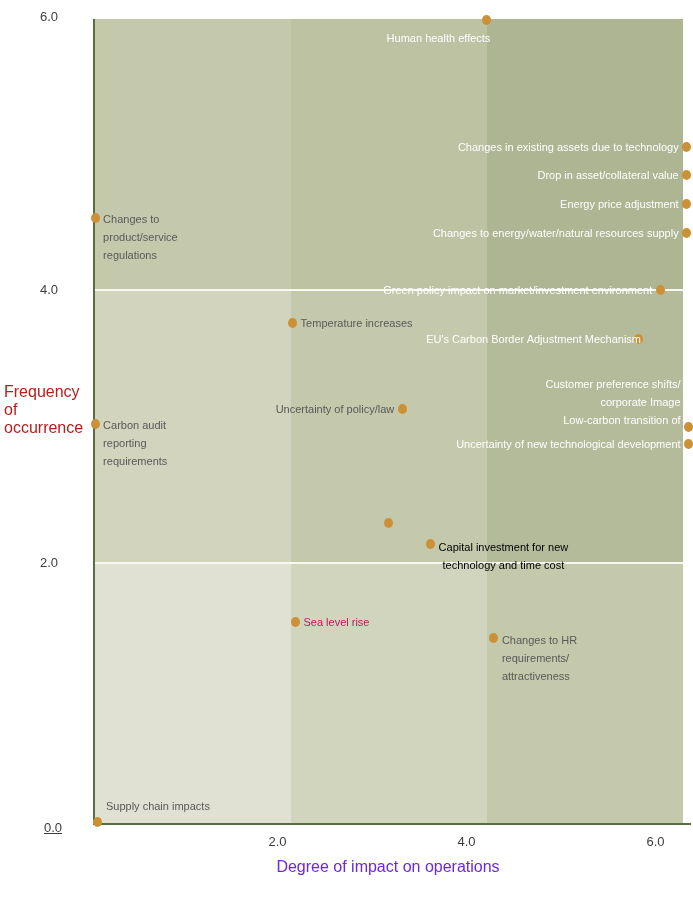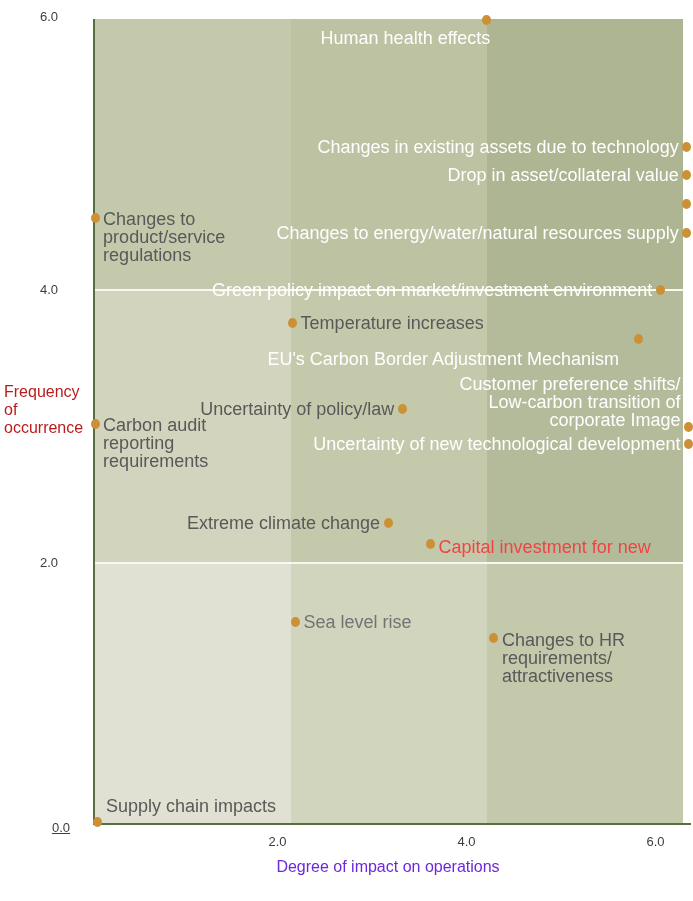--- a/index.html
+++ b/index.html
@@ -4,21 +4,21 @@
 <style>
   html,body{margin:0;padding:0;background:#ffffff;}
   #canvas{
     position:relative;width:693px;height:901px;overflow:hidden;background:#ffffff;
     font-family:"Liberation Sans", sans-serif;
   }
   .cell{position:absolute;}
   .gridline{position:absolute;background:#f8f8f3;height:2px;}
   .axisline{position:absolute;background:#566e40;}
   .dot{position:absolute;width:9px;height:10px;border-radius:50%;}
-  .ptlabel{position:absolute;font-size:18px;line-height:18px;}
+  .ptlabel{position:absolute;font-size:11px;line-height:18px;}
   .ptlabel div{white-space:nowrap;}
   .tick{position:absolute;font-size:13px;color:#3d3d3d;}
   .ytick{width:42px;text-align:right;}
   .xtick{width:42px;text-align:center;}
   #xaxis-title{
     position:absolute;left:94px;top:858px;width:588px;text-align:center;
     font-size:16px;color:#6d28d9;
   }
   #yaxis-title{
     position:absolute;left:4px;top:383px;font-size:16px;line-height:18px;color:#b91c1c;
@@ -43,92 +43,93 @@
     <div class="cell" style="left: 95px; top: 290px; width: 196px; height: 273px; background: rgb(210, 212, 190);"></div>
     <div class="cell" style="left: 291px; top: 290px; width: 196px; height: 273px; background: rgb(197, 201, 172);"></div>
     <div class="cell" style="left: 487px; top: 290px; width: 196px; height: 273px; background: rgb(180, 187, 155);"></div>
     <div class="cell" style="left: 95px; top: 563px; width: 196px; height: 260px; background: rgb(225, 225, 211);"></div>
     <div class="cell" style="left: 291px; top: 563px; width: 196px; height: 260px; background: rgb(210, 213, 190);"></div>
     <div class="cell" style="left: 487px; top: 563px; width: 196px; height: 260px; background: rgb(196, 201, 171);"></div>
     <div class="gridline" style="left: 95px; width: 588px; top: 562px;"></div>
     <div class="gridline" style="left: 95px; width: 588px; top: 289px;"></div>
     <div class="axisline" style="left: 93px; top: 19px; width: 2px; height: 806px; background: rgb(86, 110, 64);"></div>
     <div class="axisline" style="left: 93px; top: 823px; width: 598px; height: 2px; background: rgb(86, 110, 64);"></div>
-    <div class="tick ytick" style="left: 28px; top: 820px; text-decoration: underline;">0.0</div>
+    <div class="tick ytick" style="left: 20px; top: 820px; text-decoration: underline;">0.0</div>
     <div class="tick ytick" style="left: 16px; top: 555px;">2.0</div>
     <div class="tick ytick" style="left: 16px; top: 282px;">4.0</div>
     <div class="tick ytick" style="left: 16px; top: 9px;">6.0</div>
     <div class="tick xtick" style="left: 256.5px; top: 834px;">2.0</div>
     <div class="tick xtick" style="left: 445.5px; top: 834px;">4.0</div>
     <div class="tick xtick" style="left: 634.5px; top: 834px;">6.0</div>
     <div class="dot" style="left: 481.845px; top: 14.73px; background: rgb(204, 145, 54);"></div>
     <div class="ptlabel" style="color: rgb(255, 255, 255); right: 202.655px; top: 28.73px; text-align: right;">
       <div>Human health effects</div>
     </div>
     <div class="dot" style="left: 682.185px; top: 141.675px; background: rgb(204, 145, 54);"></div>
     <div class="ptlabel" style="color: rgb(255, 255, 255); right: 14.315px; top: 137.675px; text-align: right;">
       <div>Changes in existing assets due to technology</div>
     </div>
     <div class="dot" style="left: 682.185px; top: 170.34px; background: rgb(204, 145, 54);"></div>
     <div class="ptlabel" style="color: rgb(255, 255, 255); right: 14.315px; top: 166.34px; text-align: center;">
       <div>Drop in asset/collateral value</div>
     </div>
     <div class="dot" style="left: 682.185px; top: 199.005px; background: rgb(204, 145, 54);"></div>
+    <div class="ptlabel" style="color: rgb(255, 255, 255); right: 14.315px; top: 195.005px; text-align: right;">
+      <div>Energy price adjustment</div>
+    </div>
     <div class="dot" style="left: 682.185px; top: 227.67px; background: rgb(204, 145, 54);"></div>
     <div class="ptlabel" style="color: rgb(255, 255, 255); right: 14.315px; top: 223.67px; text-align: right;">
       <div>Changes to energy/water/natural resources supply</div>
     </div>
     <div class="dot" style="left: 90.615px; top: 212.655px; background: rgb(204, 145, 54);"></div>
     <div class="ptlabel" style="color: rgb(89, 89, 89); left: 103.115px; top: 209.655px; text-align: left;">
       <div>Changes to</div>
       <div>product/service</div>
       <div>regulations</div>
     </div>
     <div class="dot" style="left: 655.725px; top: 285px; background: rgb(204, 145, 54);"></div>
     <div class="ptlabel" style="color: rgb(255, 255, 255); right: 40.775px; top: 281px; text-align: right;">
       <div>Green policy impact on market/investment environment</div>
     </div>
     <div class="dot" style="left: 288.12px; top: 317.76px; background: rgb(204, 145, 54);"></div>
     <div class="ptlabel" style="color: rgb(89, 89, 89); left: 300.62px; top: 313.76px; text-align: center;">
       <div>Temperature increases</div>
     </div>
     <div class="dot" style="left: 633.99px; top: 334.14px; background: rgb(204, 145, 54);"></div>
-    <div class="ptlabel" style="color: rgb(255, 255, 255); right: 74px; top: 330.14px; text-align: left; margin-top: 20px;">
+    <div class="ptlabel" style="color: rgb(255, 255, 255); right: 52px; top: 330.14px; text-align: left;">
       <div>EU's Carbon Border Adjustment Mechanism</div>
     </div>
     <div class="dot" style="left: 684.075px; top: 421.5px; background: rgb(204, 145, 54);"></div>
     <div class="ptlabel" style="color: rgb(255, 255, 255); right: 12.425px; top: 374.5px; text-align: right;">
       <div>Customer preference shifts/</div>
+      <div>corporate Image</div>
       <div>Low-carbon transition of</div>
-      <div>corporate Image</div>
     </div>
     <div class="dot" style="left: 397.74px; top: 403.755px; background: rgb(204, 145, 54);"></div>
     <div class="ptlabel" style="color: rgb(89, 89, 89); right: 298.76px; top: 399.755px; text-align: right;">
       <div>Uncertainty of policy/law</div>
     </div>
     <div class="dot" style="left: 90.615px; top: 418.77px; background: rgb(204, 145, 54);"></div>
     <div class="ptlabel" style="color: rgb(89, 89, 89); left: 103.115px; top: 415.77px; text-align: left;">
       <div>Carbon audit</div>
       <div>reporting</div>
       <div>requirements</div>
     </div>
     <div class="dot" style="left: 684.075px; top: 439.245px; background: rgb(204, 145, 54);"></div>
     <div class="ptlabel" style="color: rgb(255, 255, 255); right: 12.425px; top: 435.245px; text-align: right;">
       <div>Uncertainty of new technological development</div>
     </div>
     <div class="dot" style="left: 383.565px; top: 518.415px; background: rgb(204, 145, 54);"></div>
-    <div class="ptlabel" style="color: rgb(89, 89, 89); right: 312.935px; top: 514.415px; text-align: right;">
-      <div>Extreme climate change</div>
-    </div>
     <div class="dot" style="left: 426.09px; top: 538.89px; background: rgb(204, 145, 54);"></div>
-    <div class="ptlabel" style="color: #ef4444; left: 438.59px; top: 537.89px; text-align: center;">
+    <div class="ptlabel" style="color: #000000; left: 438.59px; top: 537.89px; text-align: center;">
       <div>Capital investment for new</div>
+      <div>technology and time cost</div>
     </div>
     <div class="dot" style="left: 290.955px; top: 616.695px; background: rgb(204, 145, 54);"></div>
-    <div class="ptlabel" style="color: #737373; left: 303.455px; top: 612.695px; text-align: left;">
+    <div class="ptlabel" style="color: #be185d; left: 303.455px; top: 612.695px; text-align: left;">
       <div>Sea level rise</div>
     </div>
     <div class="dot" style="left: 489.405px; top: 633.075px; background: rgb(204, 145, 54);"></div>
     <div class="ptlabel" style="color: rgb(89, 89, 89); left: 501.905px; top: 631.075px; text-align: left;">
       <div>Changes to HR</div>
       <div>requirements/</div>
       <div>attractiveness</div>
     </div>
     <div class="dot" style="left: 93.45px; top: 817.35px; background: rgb(204, 145, 54);"></div>
     <div class="ptlabel" style="color: rgb(89, 89, 89); left: 105.95px; top: 797.35px; text-align: left;">

